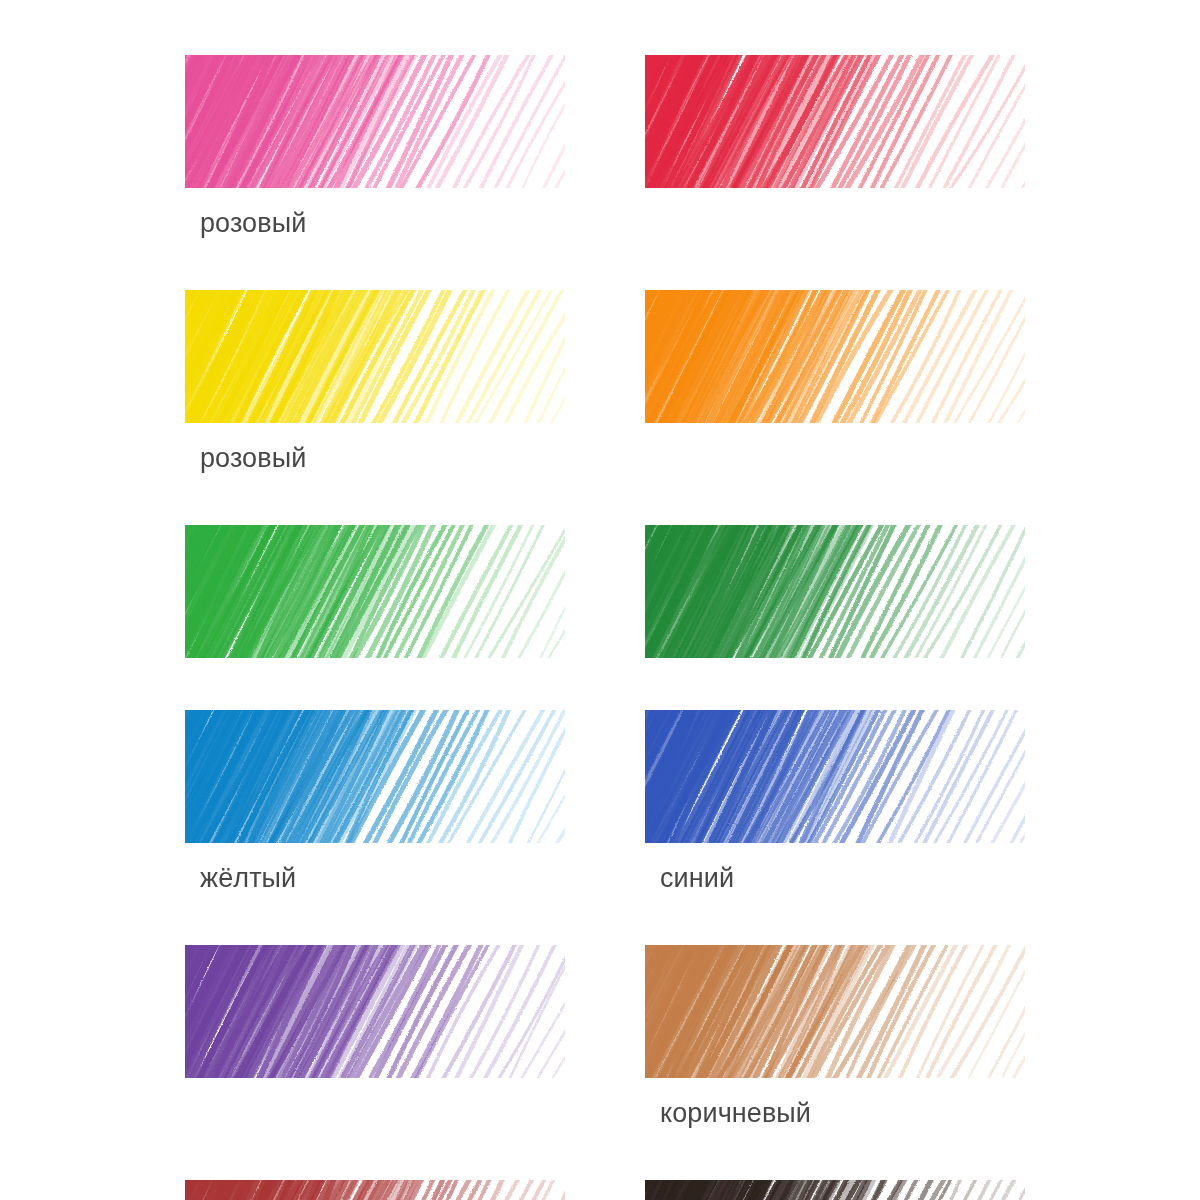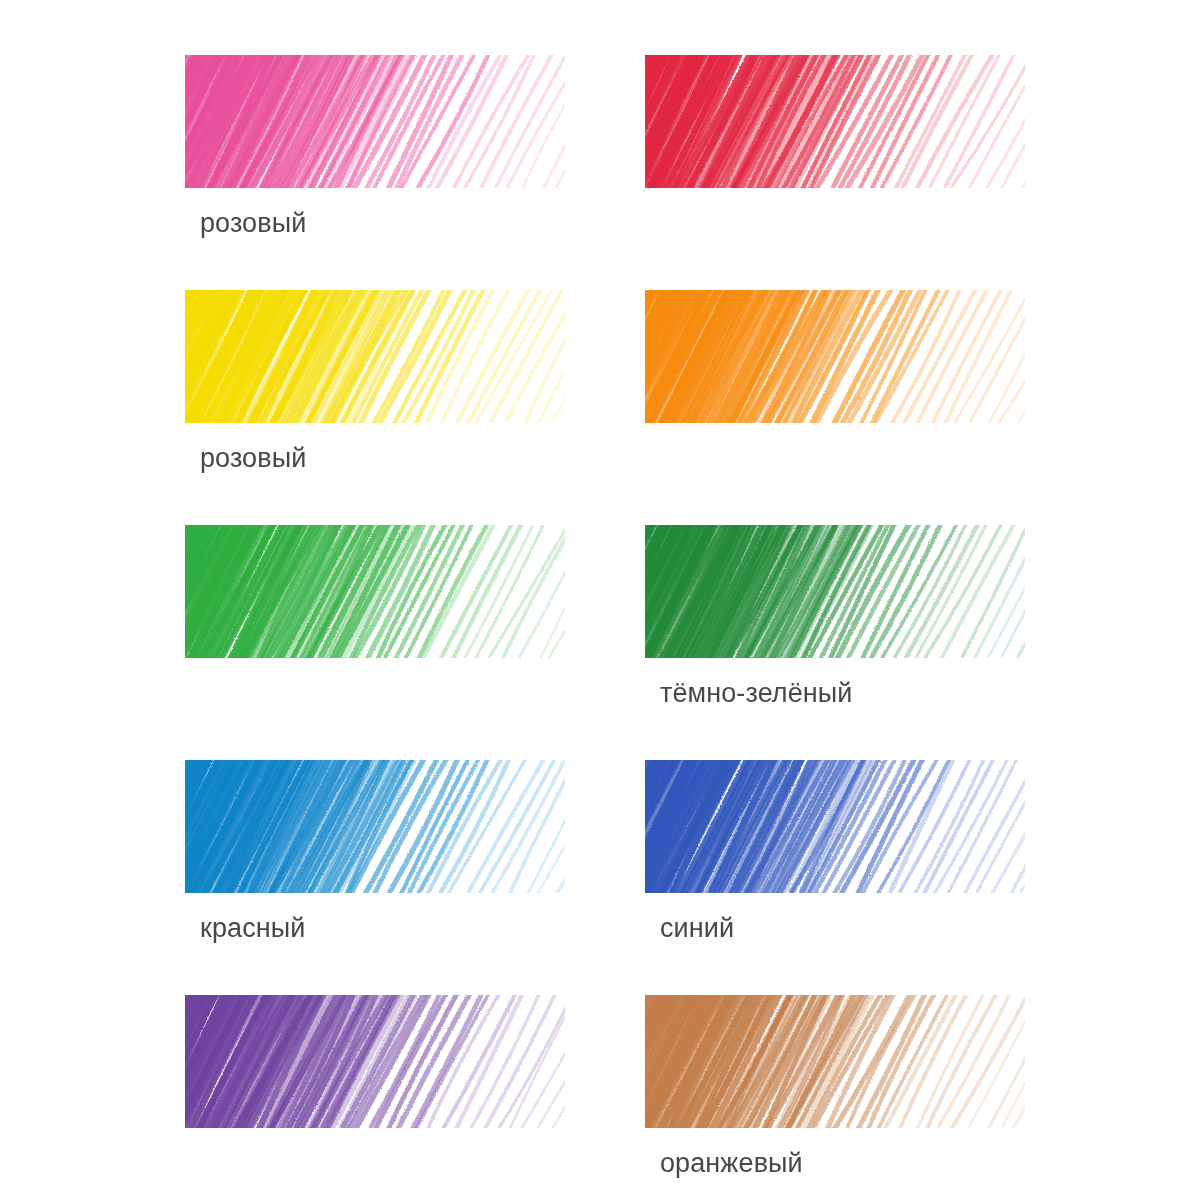--- a/index.html
+++ b/index.html
@@ -809,21 +809,20 @@
               <path d="M120.0 141 L195.1 -8" stroke="#238A39" stroke-width="4.94" stroke-linecap="round" fill="none" opacity="0.350"></path>
               <path d="M124.5 141 L202.5 -8" stroke="#238A39" stroke-width="4.90" stroke-linecap="round" fill="none" opacity="0.338"></path>
               <path d="M133.2 141 L209.1 -8" stroke="#238A39" stroke-width="4.86" stroke-linecap="round" fill="none" opacity="0.326"></path>
               <path d="M136.6 141 L215.2 -8" stroke="#238A39" stroke-width="4.81" stroke-linecap="round" fill="none" opacity="0.309"></path>
               <path d="M146.0 141 L220.1 -8" stroke="#238A39" stroke-width="4.76" stroke-linecap="round" fill="none" opacity="0.295"></path>
               <path d="M152.4 141 L228.7 -8" stroke="#238A39" stroke-width="4.71" stroke-linecap="round" fill="none" opacity="0.279"></path>
               <path d="M154.5 141 L230.9 -8" stroke="#238A39" stroke-width="4.66" stroke-linecap="round" fill="none" opacity="0.264"></path>
             </g>
           </svg>
         </div>
-        <div class="caption">тёмно-зелёный</div>
       </div>
       <div class="cell">
         <div class="swatch">
           <svg viewBox="0 0 380 133" preserveAspectRatio="none">
             <defs>
               <filter id="grain7" x="-10%" y="-10%" width="120%" height="120%">
                 <feTurbulence type="fractalNoise" baseFrequency="0.9" numOctaves="3" seed="52" result="n"></feTurbulence>
                 <feDisplacementMap in="SourceGraphic" in2="n" scale="2.6" xChannelSelector="R" yChannelSelector="G"></feDisplacementMap>
               </filter>
             </defs>
@@ -935,21 +934,21 @@
               <path d="M127.0 141 L204.0 -8" stroke="#0E84C8" stroke-width="4.91" stroke-linecap="round" fill="none" opacity="0.339"></path>
               <path d="M129.7 141 L204.3 -8" stroke="#0E84C8" stroke-width="4.87" stroke-linecap="round" fill="none" opacity="0.329"></path>
               <path d="M135.8 141 L209.7 -8" stroke="#0E84C8" stroke-width="4.84" stroke-linecap="round" fill="none" opacity="0.317"></path>
               <path d="M139.7 141 L217.8 -8" stroke="#0E84C8" stroke-width="4.79" stroke-linecap="round" fill="none" opacity="0.303"></path>
               <path d="M145.1 141 L221.5 -8" stroke="#0E84C8" stroke-width="4.74" stroke-linecap="round" fill="none" opacity="0.288"></path>
               <path d="M150.2 141 L229.6 -8" stroke="#0E84C8" stroke-width="4.70" stroke-linecap="round" fill="none" opacity="0.276"></path>
               <path d="M159.7 141 L233.2 -8" stroke="#0E84C8" stroke-width="4.65" stroke-linecap="round" fill="none" opacity="0.260"></path>
             </g>
           </svg>
         </div>
-        <div class="caption">красный</div>
+        <div class="caption">жёлтый</div>
       </div>
       <div class="cell">
         <div class="swatch">
           <svg viewBox="0 0 380 133" preserveAspectRatio="none">
             <defs>
               <filter id="grain8" x="-10%" y="-10%" width="120%" height="120%">
                 <feTurbulence type="fractalNoise" baseFrequency="0.9" numOctaves="3" seed="59" result="n"></feTurbulence>
                 <feDisplacementMap in="SourceGraphic" in2="n" scale="2.6" xChannelSelector="R" yChannelSelector="G"></feDisplacementMap>
               </filter>
             </defs>
@@ -1309,21 +1308,21 @@
               <path d="M118.9 141 L196.9 -8" stroke="#C37E4A" stroke-width="4.95" stroke-linecap="round" fill="none" opacity="0.352"></path>
               <path d="M128.6 141 L201.5 -8" stroke="#C37E4A" stroke-width="4.90" stroke-linecap="round" fill="none" opacity="0.337"></path>
               <path d="M135.4 141 L209.7 -8" stroke="#C37E4A" stroke-width="4.85" stroke-linecap="round" fill="none" opacity="0.321"></path>
               <path d="M138.4 141 L214.1 -8" stroke="#C37E4A" stroke-width="4.80" stroke-linecap="round" fill="none" opacity="0.307"></path>
               <path d="M140.5 141 L221.2 -8" stroke="#C37E4A" stroke-width="4.77" stroke-linecap="round" fill="none" opacity="0.297"></path>
               <path d="M148.7 141 L227.7 -8" stroke="#C37E4A" stroke-width="4.72" stroke-linecap="round" fill="none" opacity="0.281"></path>
               <path d="M155.0 141 L231.4 -8" stroke="#C37E4A" stroke-width="4.66" stroke-linecap="round" fill="none" opacity="0.264"></path>
             </g>
           </svg>
         </div>
-        <div class="caption">оранжевый</div>
+        <div class="caption">коричневый</div>
       </div>
       <div class="cell">
         <div class="swatch">
           <svg viewBox="0 0 380 133" preserveAspectRatio="none">
             <defs>
               <filter id="grain11" x="-10%" y="-10%" width="120%" height="120%">
                 <feTurbulence type="fractalNoise" baseFrequency="0.9" numOctaves="3" seed="80" result="n"></feTurbulence>
                 <feDisplacementMap in="SourceGraphic" in2="n" scale="2.6" xChannelSelector="R" yChannelSelector="G"></feDisplacementMap>
               </filter>
             </defs>

